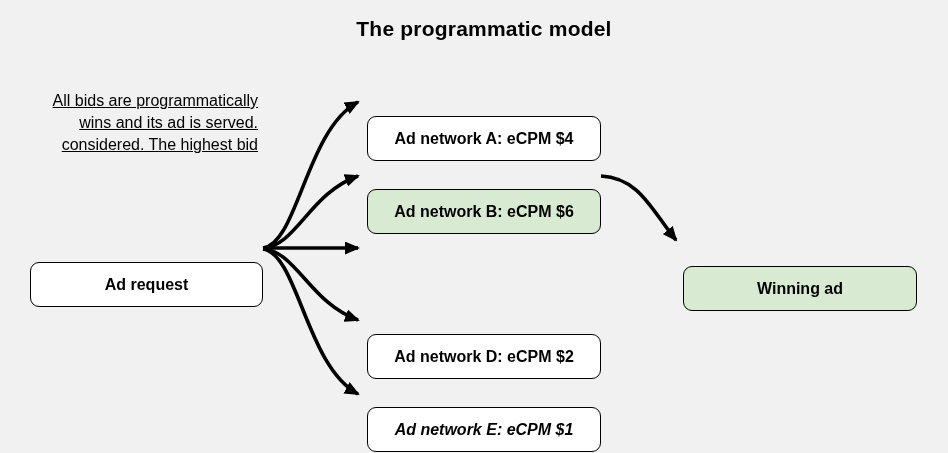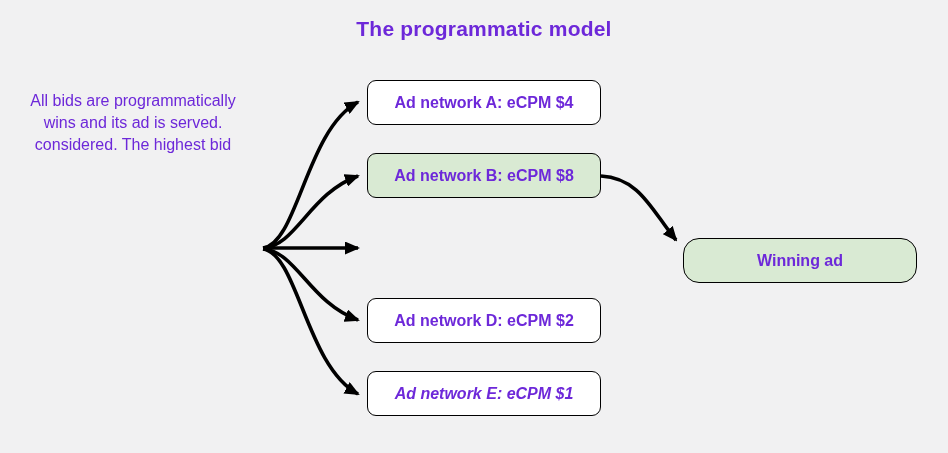--- a/index.html
+++ b/index.html
@@ -2,64 +2,66 @@
 <html><head>
 <meta charset="utf-8">
 <style>
   html, body { margin: 0; padding: 0; }
   .stage {
     position: relative;
     width: 948px;
     height: 453px;
     background: #f1f1f2;
     font-family: "Liberation Sans", sans-serif;
-    color: #6d28d9;
+    color: #000000;
     overflow: hidden;
   }
   .title {
     position: absolute;
     left: 20px;
     right: 0;
     top: 17px;
     text-align: center;
     font-size: 21px;
     font-weight: 700;
     letter-spacing: 0.2px;
   }
   .description {
     position: absolute;
     left: 8px;
     top: 90px;
     width: 250px;
-    text-align: center;
+    text-align: right;
     font-size: 16px;
     line-height: 22px;
     font-weight: 400;
+    text-decoration: underline;
   }
   .arrow-layer {
     position: absolute;
     inset: 0;
   }
   .node {
     position: absolute;
     box-sizing: border-box;
     height: 45px;
     border: 1.6px solid #000000;
     border-radius: 9px;
     background: #ffffff;
     display: flex;
     align-items: center;
     justify-content: center;
     font-size: 16px;
     font-weight: 700;
     white-space: nowrap;
+    margin-top: 36px;
   }
   .node.highlight { background: #d9ead3; }
   .node.source  { left: 30px;  top: 226px; width: 233px; }
-  .node.result  { left: 683px; top: 238px; width: 234px; border-radius: 16px; }
+  .node.result  { left: 683px; top: 230px; width: 234px; }
   .node.network { left: 367px; width: 234px; }
   .node.net-0 { top: 80px; }
   .node.net-1 { top: 153px; }
   .node.net-2 { top: 226px; }
   .node.net-3 { top: 298px; text-align: right; }
   .node.net-4 { top: 371px; font-style: italic; }
 </style>
 </head>
 <body>
 
@@ -82,26 +84,29 @@
     <g fill="none" stroke="#000000" stroke-width="3.6">
       <path d="M 263 248 C 298 243, 306 130, 358 102" marker-end="url(#ah)"></path>
       <path d="M 263 248 C 296 246, 310 193, 358 176" marker-end="url(#ah)"></path>
       <path d="M 263 248 L 358 248" marker-end="url(#ah)"></path>
       <path d="M 263 249 C 296 251, 310 303, 358 320" marker-end="url(#ah)"></path>
       <path d="M 263 249 C 298 254, 306 366, 358 394" marker-end="url(#ah)"></path>
       <path d="M 601 176 C 640 178, 652 211, 676 240" marker-end="url(#ah)"></path>
     </g>
   </svg>
 
+  <div class="node source">
+    <span>Ad request</span>
+  </div>
 
   <div class="node network net-0">
     <span>Ad network A: eCPM $4</span>
   </div>
   <div class="node network net-1 highlight">
-    <span>Ad network B: eCPM $8</span>
+    <span>Ad network B: eCPM $6</span>
   </div>
   <div class="node network net-3">
     <span>Ad network D: eCPM $2</span>
   </div>
   <div class="node network net-4">
     <span>Ad network E: eCPM $1</span>
   </div>
 
   <div class="node result highlight">
     <span>Winning ad</span>

